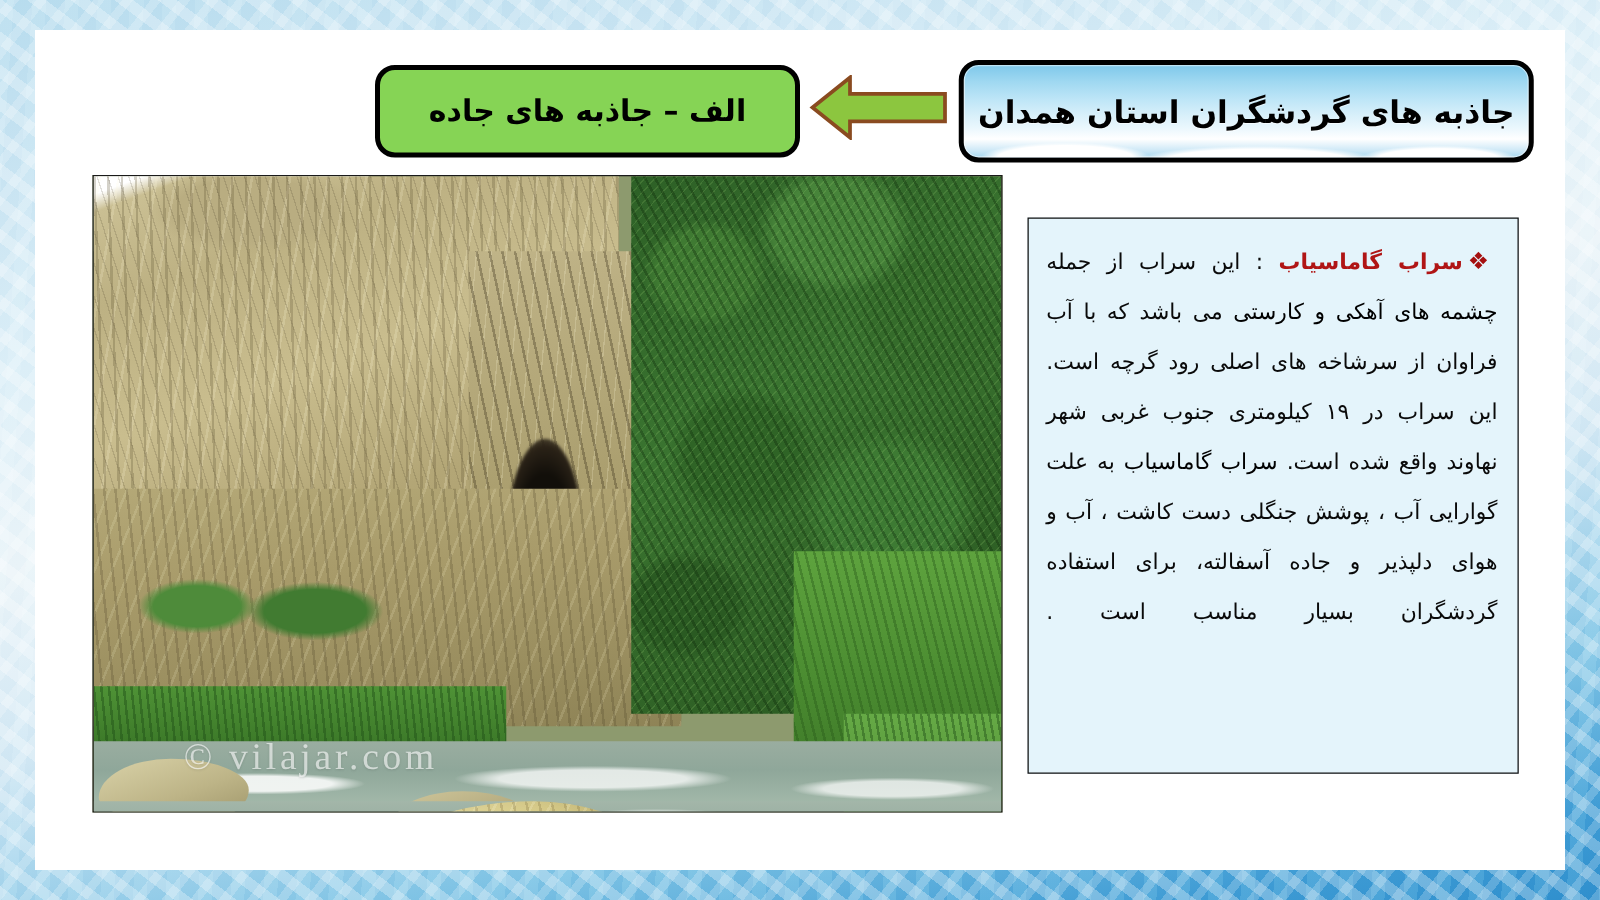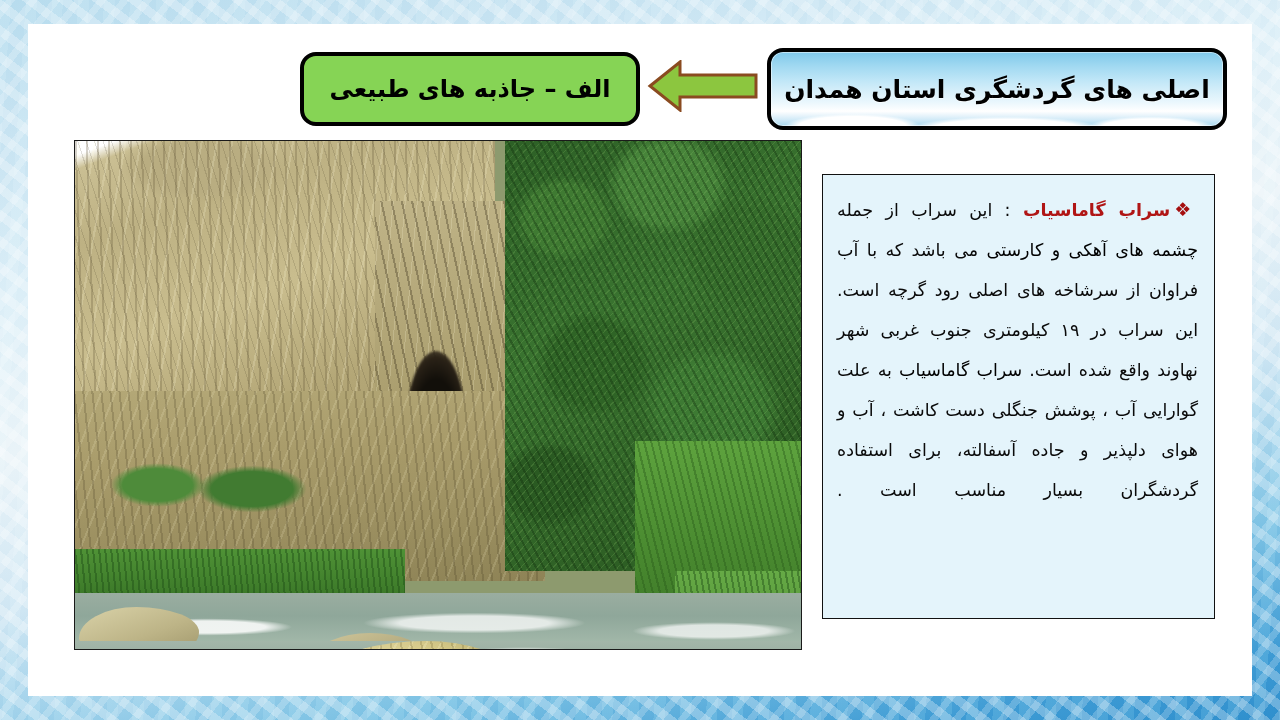--- a/index.html
+++ b/index.html
@@ -287,31 +287,31 @@
 
 <div class="slide">
 
   <div class="frame">
     <div class="frame-noise"></div>
   </div>
   <div class="canvas"></div>
 
   <div class="title-plate">
     <div class="clouds"></div>
-    <span class="txt">اصلی های گردشگری استان همدان</span>
+    <span class="txt">جاذبه های گردشگران استان همدان</span>
   </div>
 
   <div class="arrow-wrap">
     <svg viewBox="0 0 114 52" xmlns="http://www.w3.org/2000/svg">
       <polygon points="4,26 34,2 34,15 110,15 110,37 34,37 34,50" fill="#8cc63f" stroke="#8a4b20" stroke-width="3" stroke-linejoin="miter"></polygon>
     </svg>
   </div>
 
   <div class="green-plate">
-    <span class="txt">الف – جاذبه های طبیعی</span>
+    <span class="txt">الف – جاذبه های جاده</span>
   </div>
 
   <div class="photo">
     <div class="ph-layer ph-sky"></div>
     <div class="ph-layer ph-cliff"></div>
     <div class="ph-layer ph-cliff-tex"></div>
     <div class="ph-layer ph-cliff3"></div>
     <div class="ph-layer ph-cliff3-tex"></div>
     <div class="ph-layer ph-cave"></div>
     <div class="ph-layer ph-cave2"></div>
@@ -325,19 +325,20 @@
     <div class="ph-layer ph-reeds"></div>
     <div class="ph-layer ph-water"></div>
     <div class="ph-layer ph-water2"></div>
     <div class="ph-layer ph-rock-l"></div>
     <div class="ph-layer ph-rock-m"></div>
     <div class="ph-layer ph-foam"></div>
 
     <div class="ph-layer ph-hero"></div>
     <div class="ph-layer ph-hero-tex"></div>
 
+    <div class="watermark">© vilajar.com</div>
   </div>
 
   <div class="infobox">
     <p class="para"><span class="bullet">❖</span><span class="kw-red">سراب گاماسیاب</span><span> : </span><span>این سراب از جمله </span><span class="kw-bold">چشمه های آهکی و کارستی</span><span> می باشد که با آب فراوان از سرشاخه های اصلی رود گرچه است. این سراب در </span><span>۱۹</span><span> کیلومتری جنوب غربی شهر نهاوند واقع شده است. </span><span class="kw-bold">سراب گاماسیاب</span><span> به علت گوارایی آب ، پوشش جنگلی دست کاشت ، آب و هوای دلپذیر و جاده آسفالته، برای استفاده گردشگران بسیار مناسب است .</span></p>
   </div>
 
 </div>
 
 </body></html>

